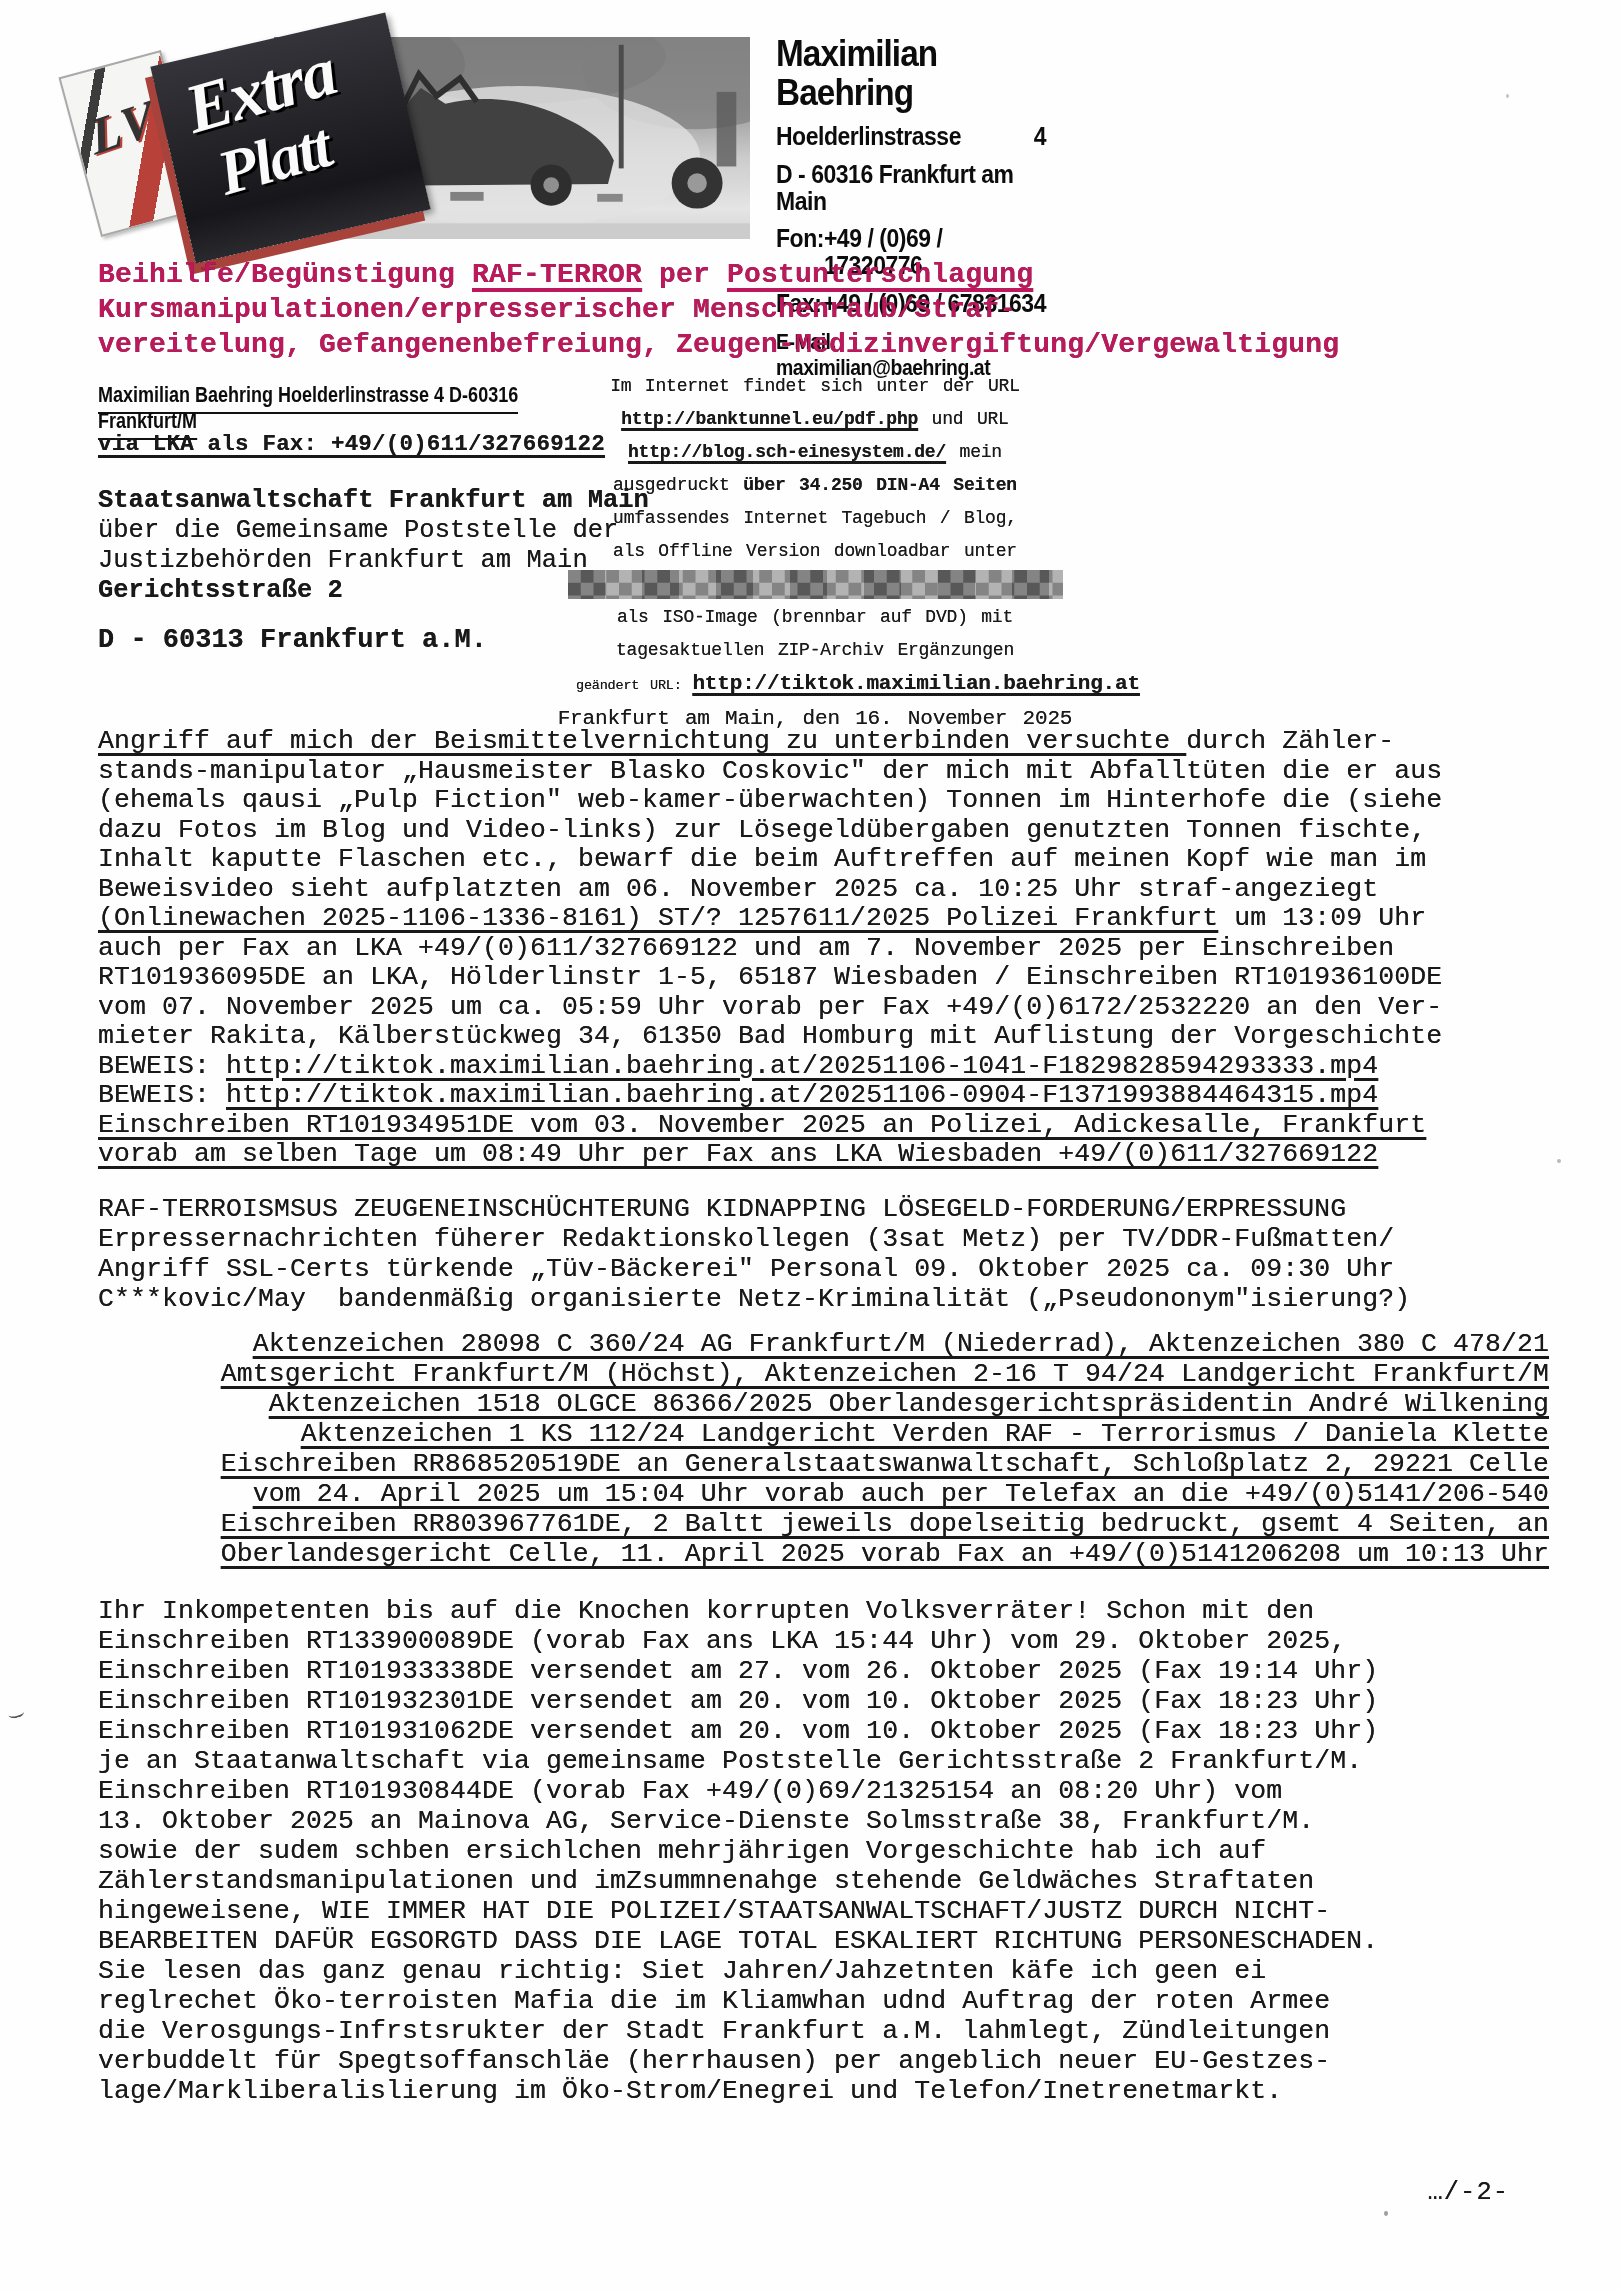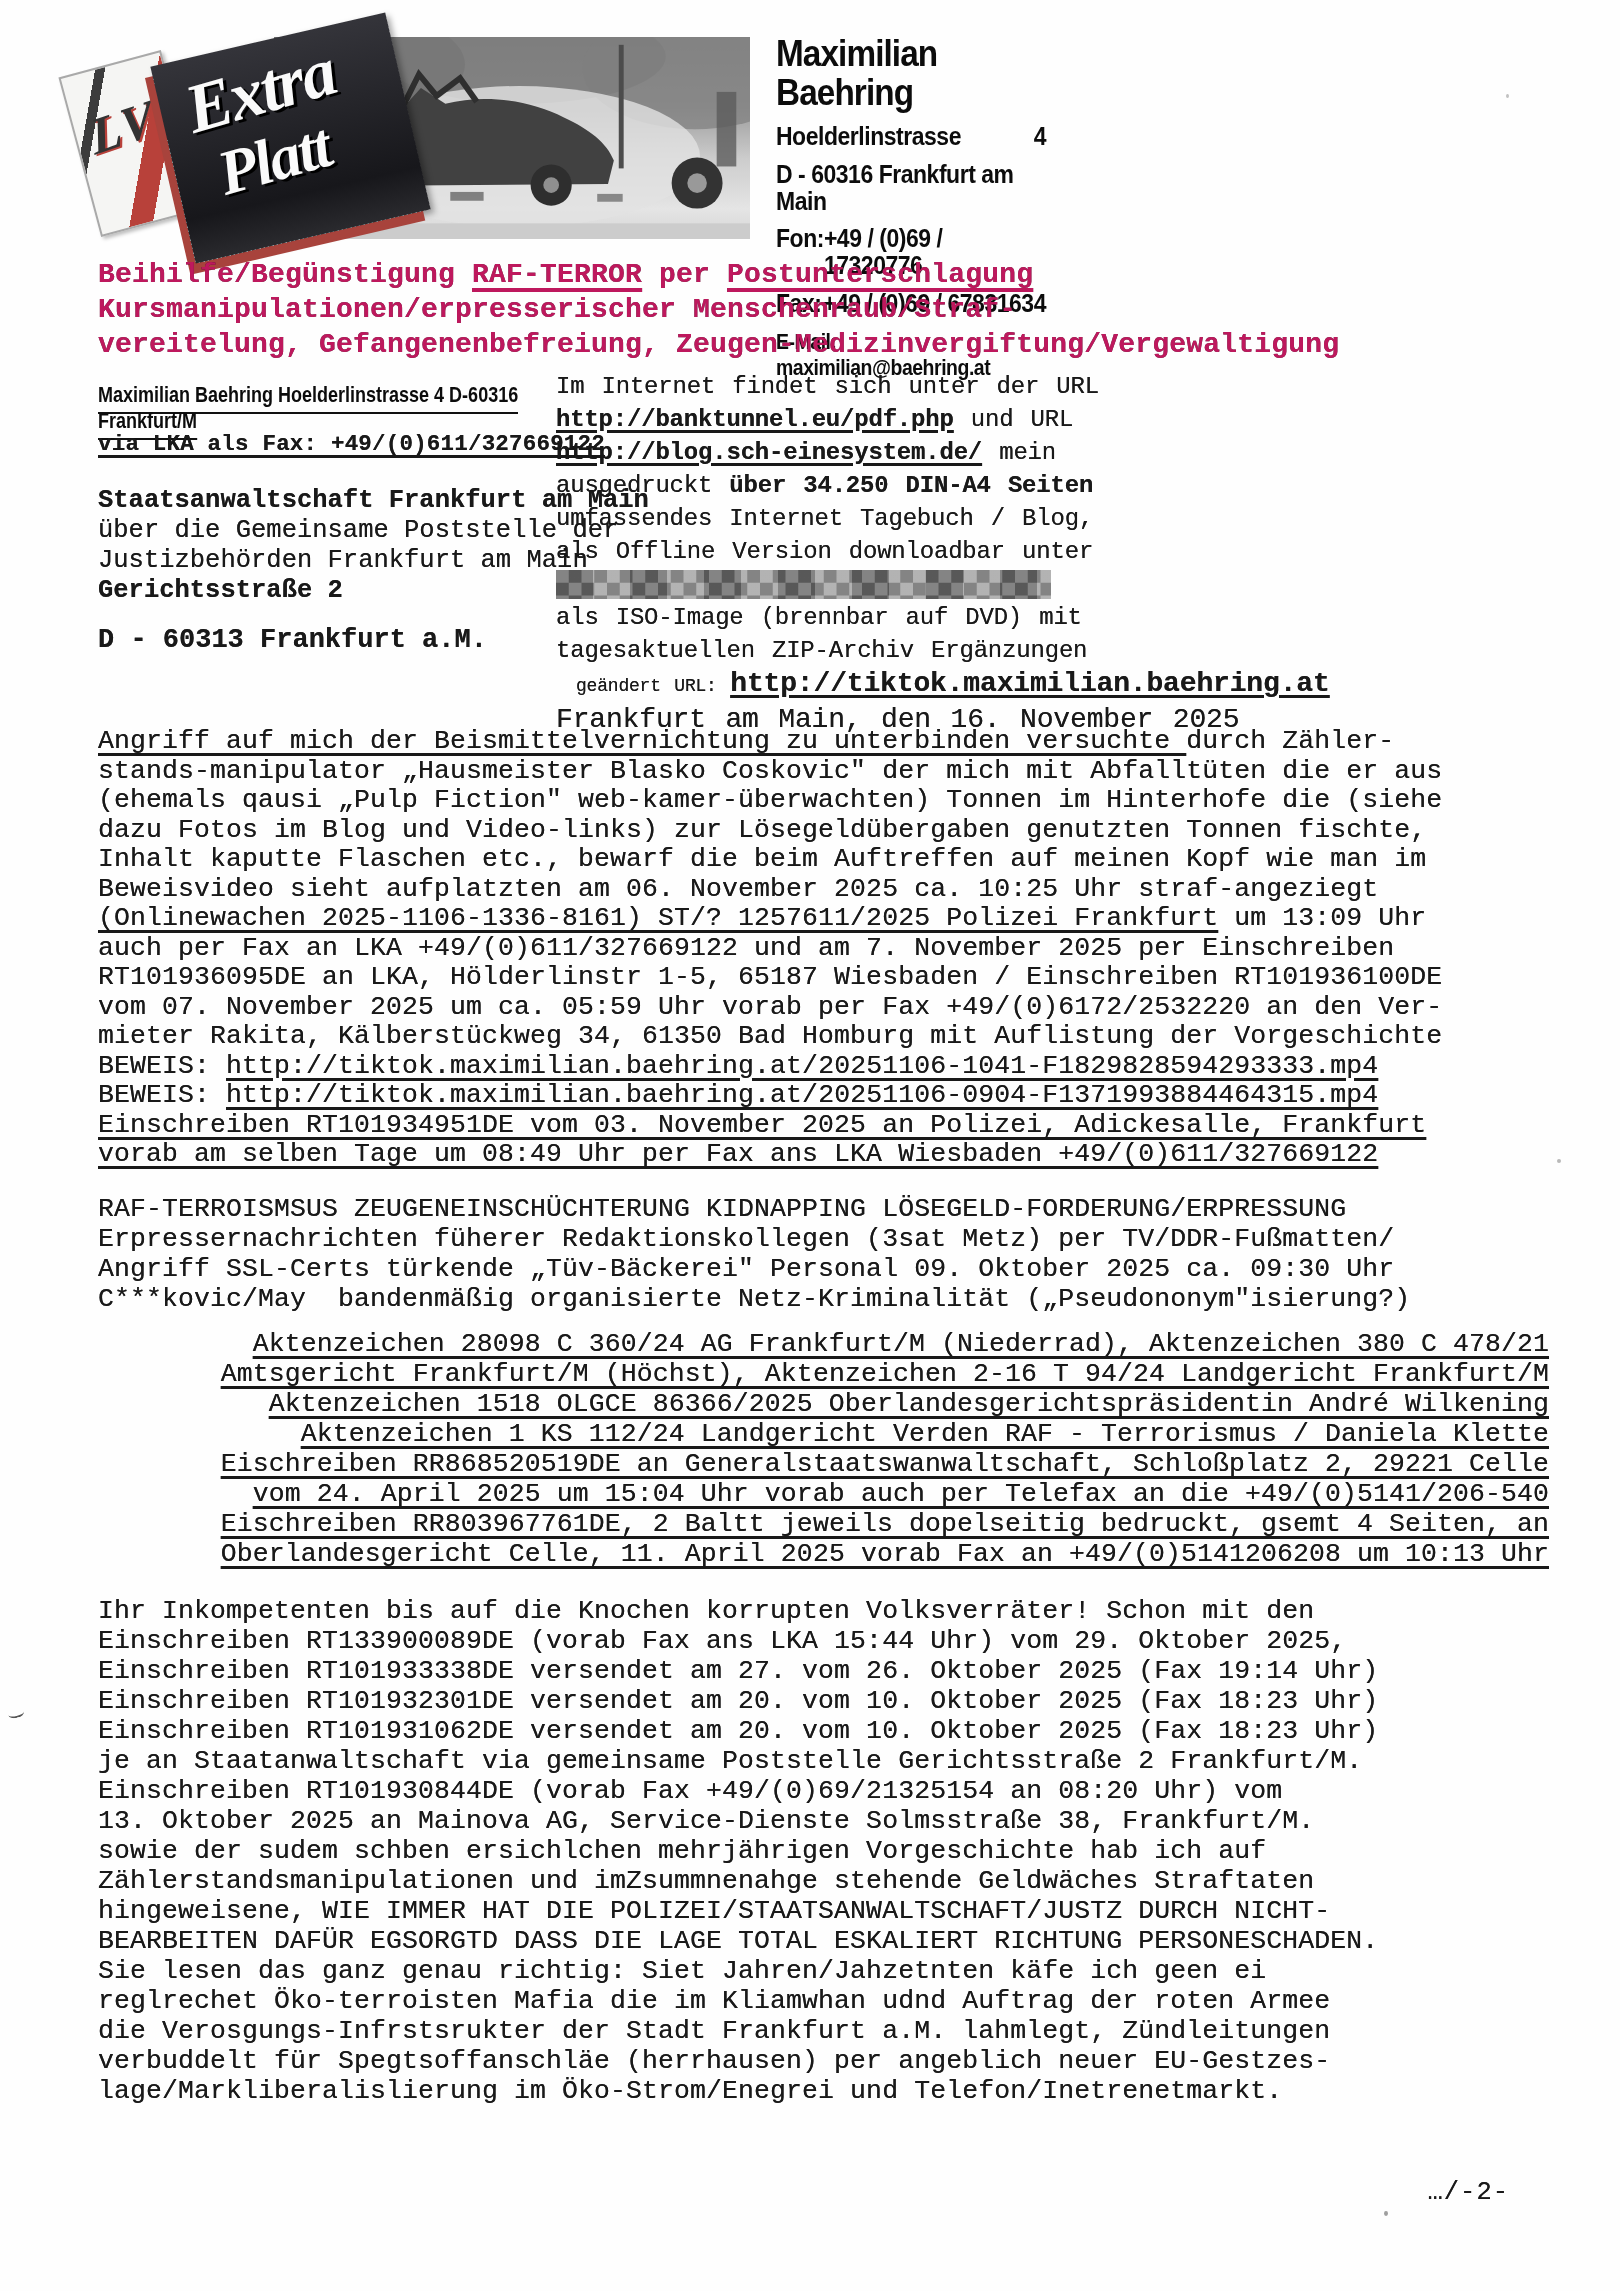--- a/index.html
+++ b/index.html
@@ -55,21 +55,21 @@
   .subject .u{text-decoration-thickness:3.9px;text-underline-offset:5.9px;}
   
   .return-address{position:absolute;left:98px;top:382px;width:588px;transform:scaleX(.8);transform-origin:left top;
     font-family:"Liberation Sans","DejaVu Sans",sans-serif;font-size:22.5px;font-weight:bold;color:#0c0c0c;}
   .return-address span{border-bottom:2.9px solid #111;padding-bottom:4.9px;}
   .fax-via{position:absolute;left:98px;top:431px;font-size:22.5px;font-weight:bold;letter-spacing:0.2px;}
   .fax-via .u{text-decoration-thickness:2.9px;text-align:right;}
   .recipient{position:absolute;left:98px;top:486px;font-size:25.5px;line-height:30px;}
   .recipient-city{position:absolute;left:98px;top:625px;font-size:27px;}
   
-  .intro{position:absolute;left:556px;top:370px;width:518px;font-size:24px;line-height:33px;word-spacing:2.9px;letter-spacing:-0.2px;}
+  .intro{position:absolute;left:556px;top:370px;width:518px;font-size:18px;line-height:33px;word-spacing:2.9px;letter-spacing:-0.2px;text-align:center;}
   .intro .u{text-decoration-thickness:2.9px;text-underline-offset:3.9px;}
   .redacted{
     display:inline-block;width:495px;height:29px;vertical-align:middle;
     background:
       repeating-linear-gradient(90deg,rgba(0,0,0,.22) 0 37px,rgba(255,255,255,.16) 37px 74px),
       repeating-conic-gradient(#6d6d6d 0% 25%,#a9a9a9 25% 50%) 0 0/25.5px 25.5px;
     filter:contrast(.92);
   }
   
   .bodypara{position:absolute;left:98px;width:1451px;font-size:26.5px;letter-spacing:0.1px;}

